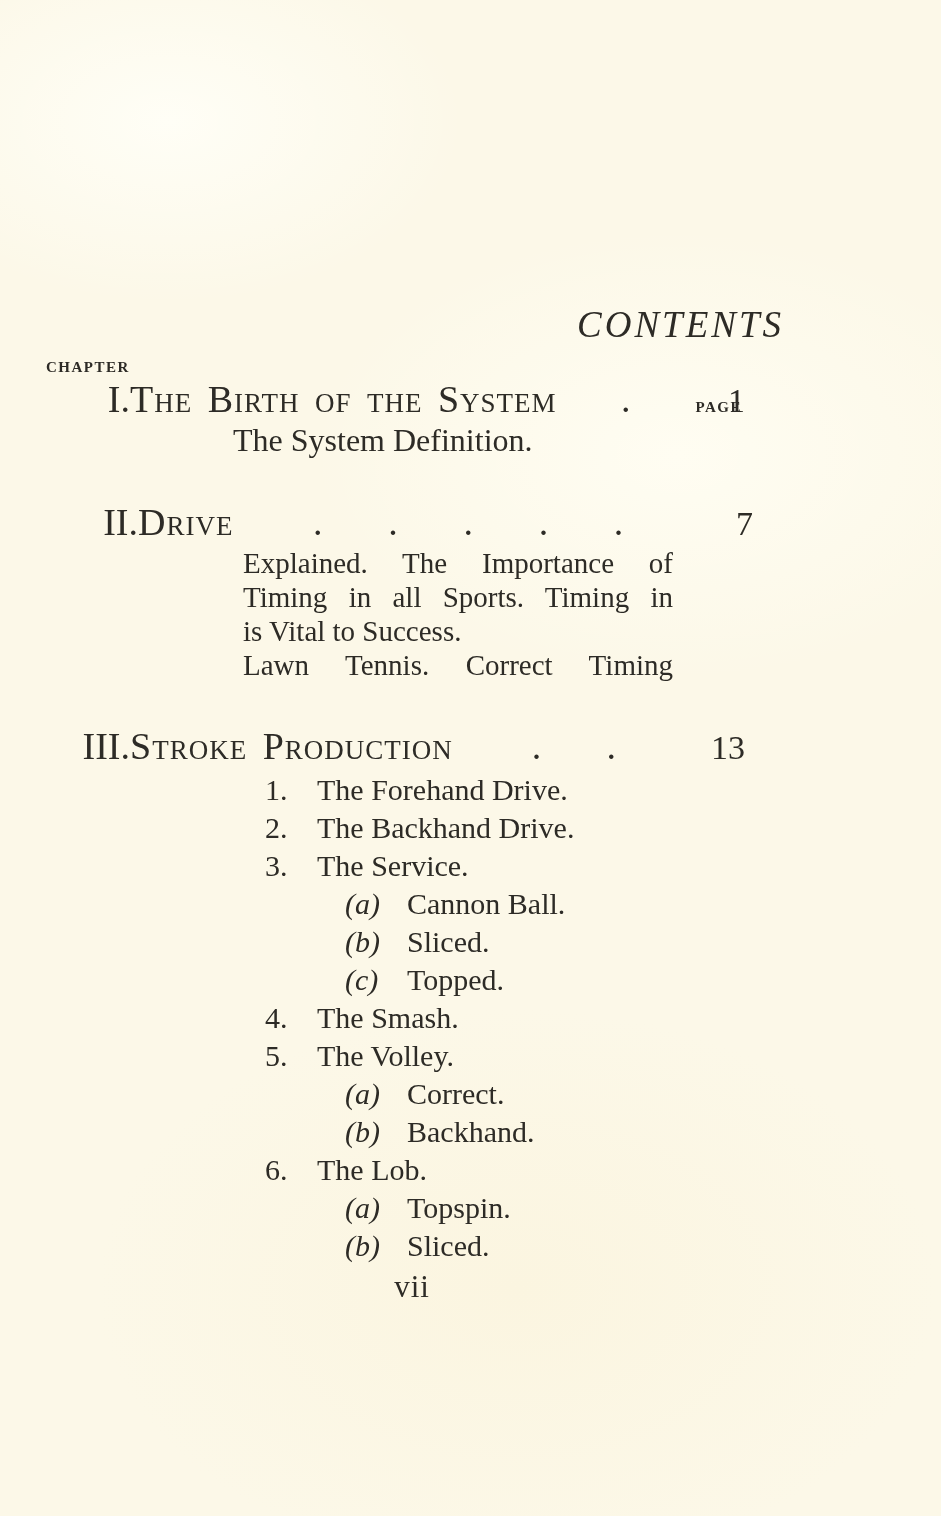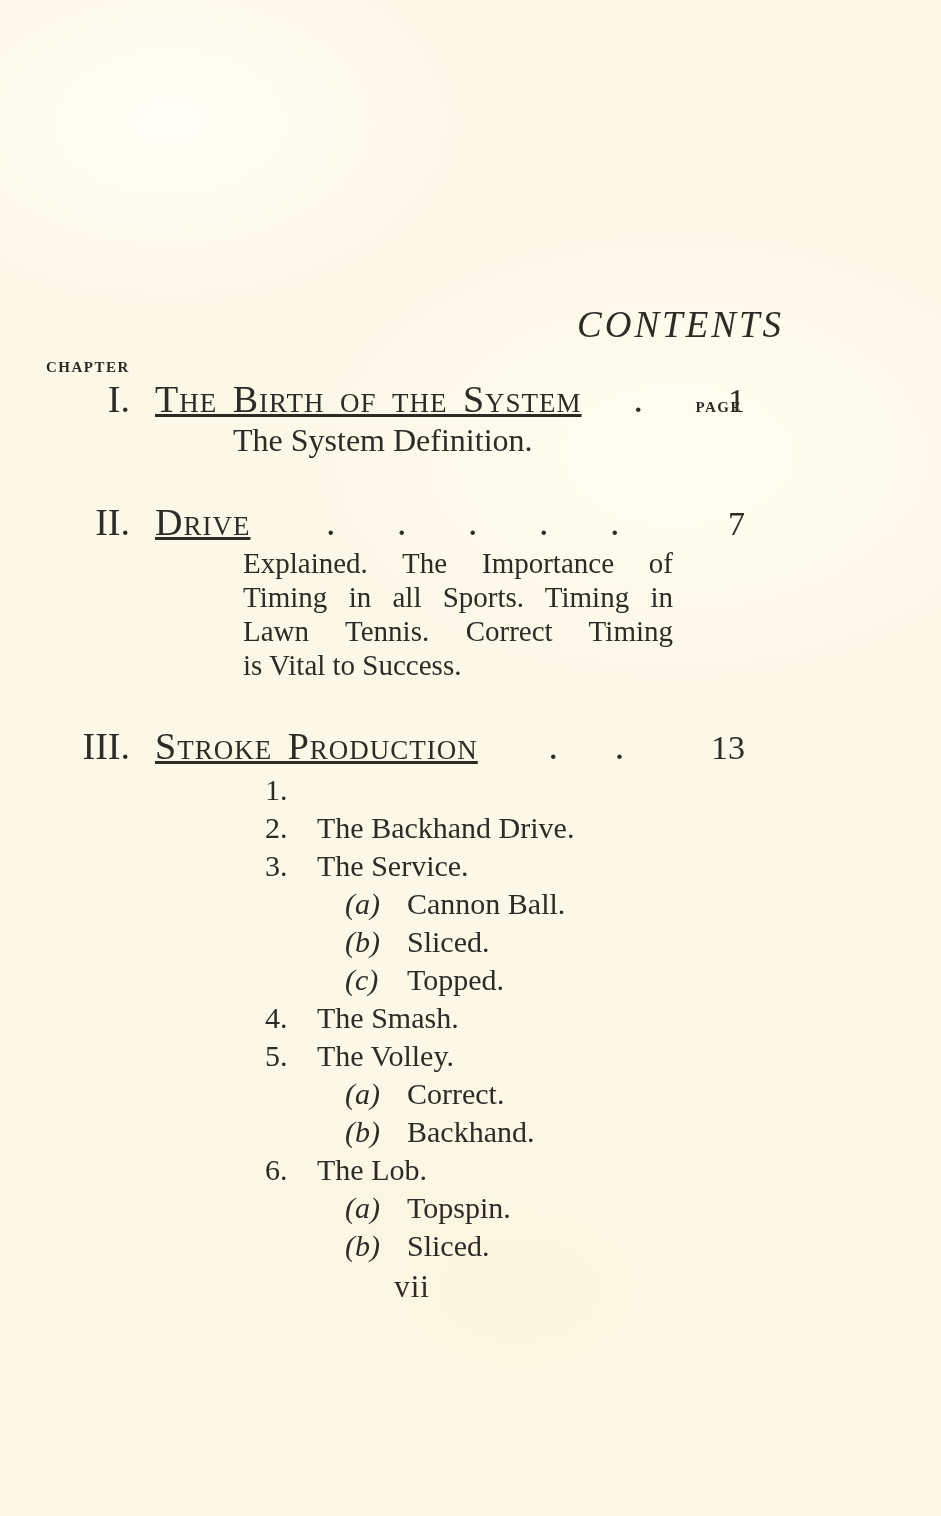--- a/index.html
+++ b/index.html
@@ -32,27 +32,26 @@
   }
   .chapter-label{left:46px;}
   .page-label{right:199px;margin-top:40px;}
 
   .chapter-row{
     position:absolute;left:0;width:745px;
     display:flex;align-items:baseline;
     font-size:38px;line-height:1.15;white-space:nowrap;
   }
   .row-1{top:378px;}
-  .row-2{top:501px;}
+  .row-2{top:501px;padding-left:8px;}
   .row-3{top:725px;}
   .chap-num{width:130px;text-align:right;flex-shrink:0;}
   .chap-title{
-    margin-left:25px;
     font-variant:small-caps;font-variant-caps:small-caps;
-    letter-spacing:1px;word-spacing:5px;text-decoration:underline;
+    letter-spacing:1px;word-spacing:5px;
   }
   .dots{
     flex:1;display:flex;justify-content:space-evenly;align-items:baseline;
     padding:0 14px;min-width:20px;
   }
   .dot{font-size:38px;line-height:1;}
   .pageno{min-width:50px;text-align:right;font-size:34px;flex-shrink:0;}
 
   .subtitle{
     position:absolute;top:421px;left:233px;
@@ -105,36 +104,37 @@
         <span class="dot">.</span>
         <span class="dot">.</span>
         <span class="dot">.</span>
         <span class="dot">.</span>
       </span>
     <span class="pageno">7</span>
   </div>
   <div class="description">
       <div class="desc-line justify-full">Explained.  The Importance of</div>
       <div class="desc-line justify-full">Timing in all Sports.  Timing in</div>
+      <div class="desc-line">is Vital to Success.</div>
       <div class="desc-line justify-full">Lawn Tennis.  Correct Timing</div>
-      <div class="desc-line">is Vital to Success.</div>
     </div>
 
   <div class="chapter-row row-3">
     <span class="chap-num">III.</span>
     <span class="chap-title">Stroke Production</span>
     <span class="dots">
         <span class="dot">.</span>
         <span class="dot">.</span>
       </span>
     <span class="pageno">13</span>
   </div>
   <div class="items">
       <div class="item-row">
         <span class="item-label">1.</span>
+        <span class="item-text">The Forehand Drive.</span>
       </div>
       <div class="item-row">
         <span class="item-label">2.</span>
         <span class="item-text">The Backhand Drive.</span>
       </div>
       <div class="item-row">
         <span class="item-label">3.</span>
         <span class="item-text">The Service.</span>
       </div>
       <div class="item-row sub">

